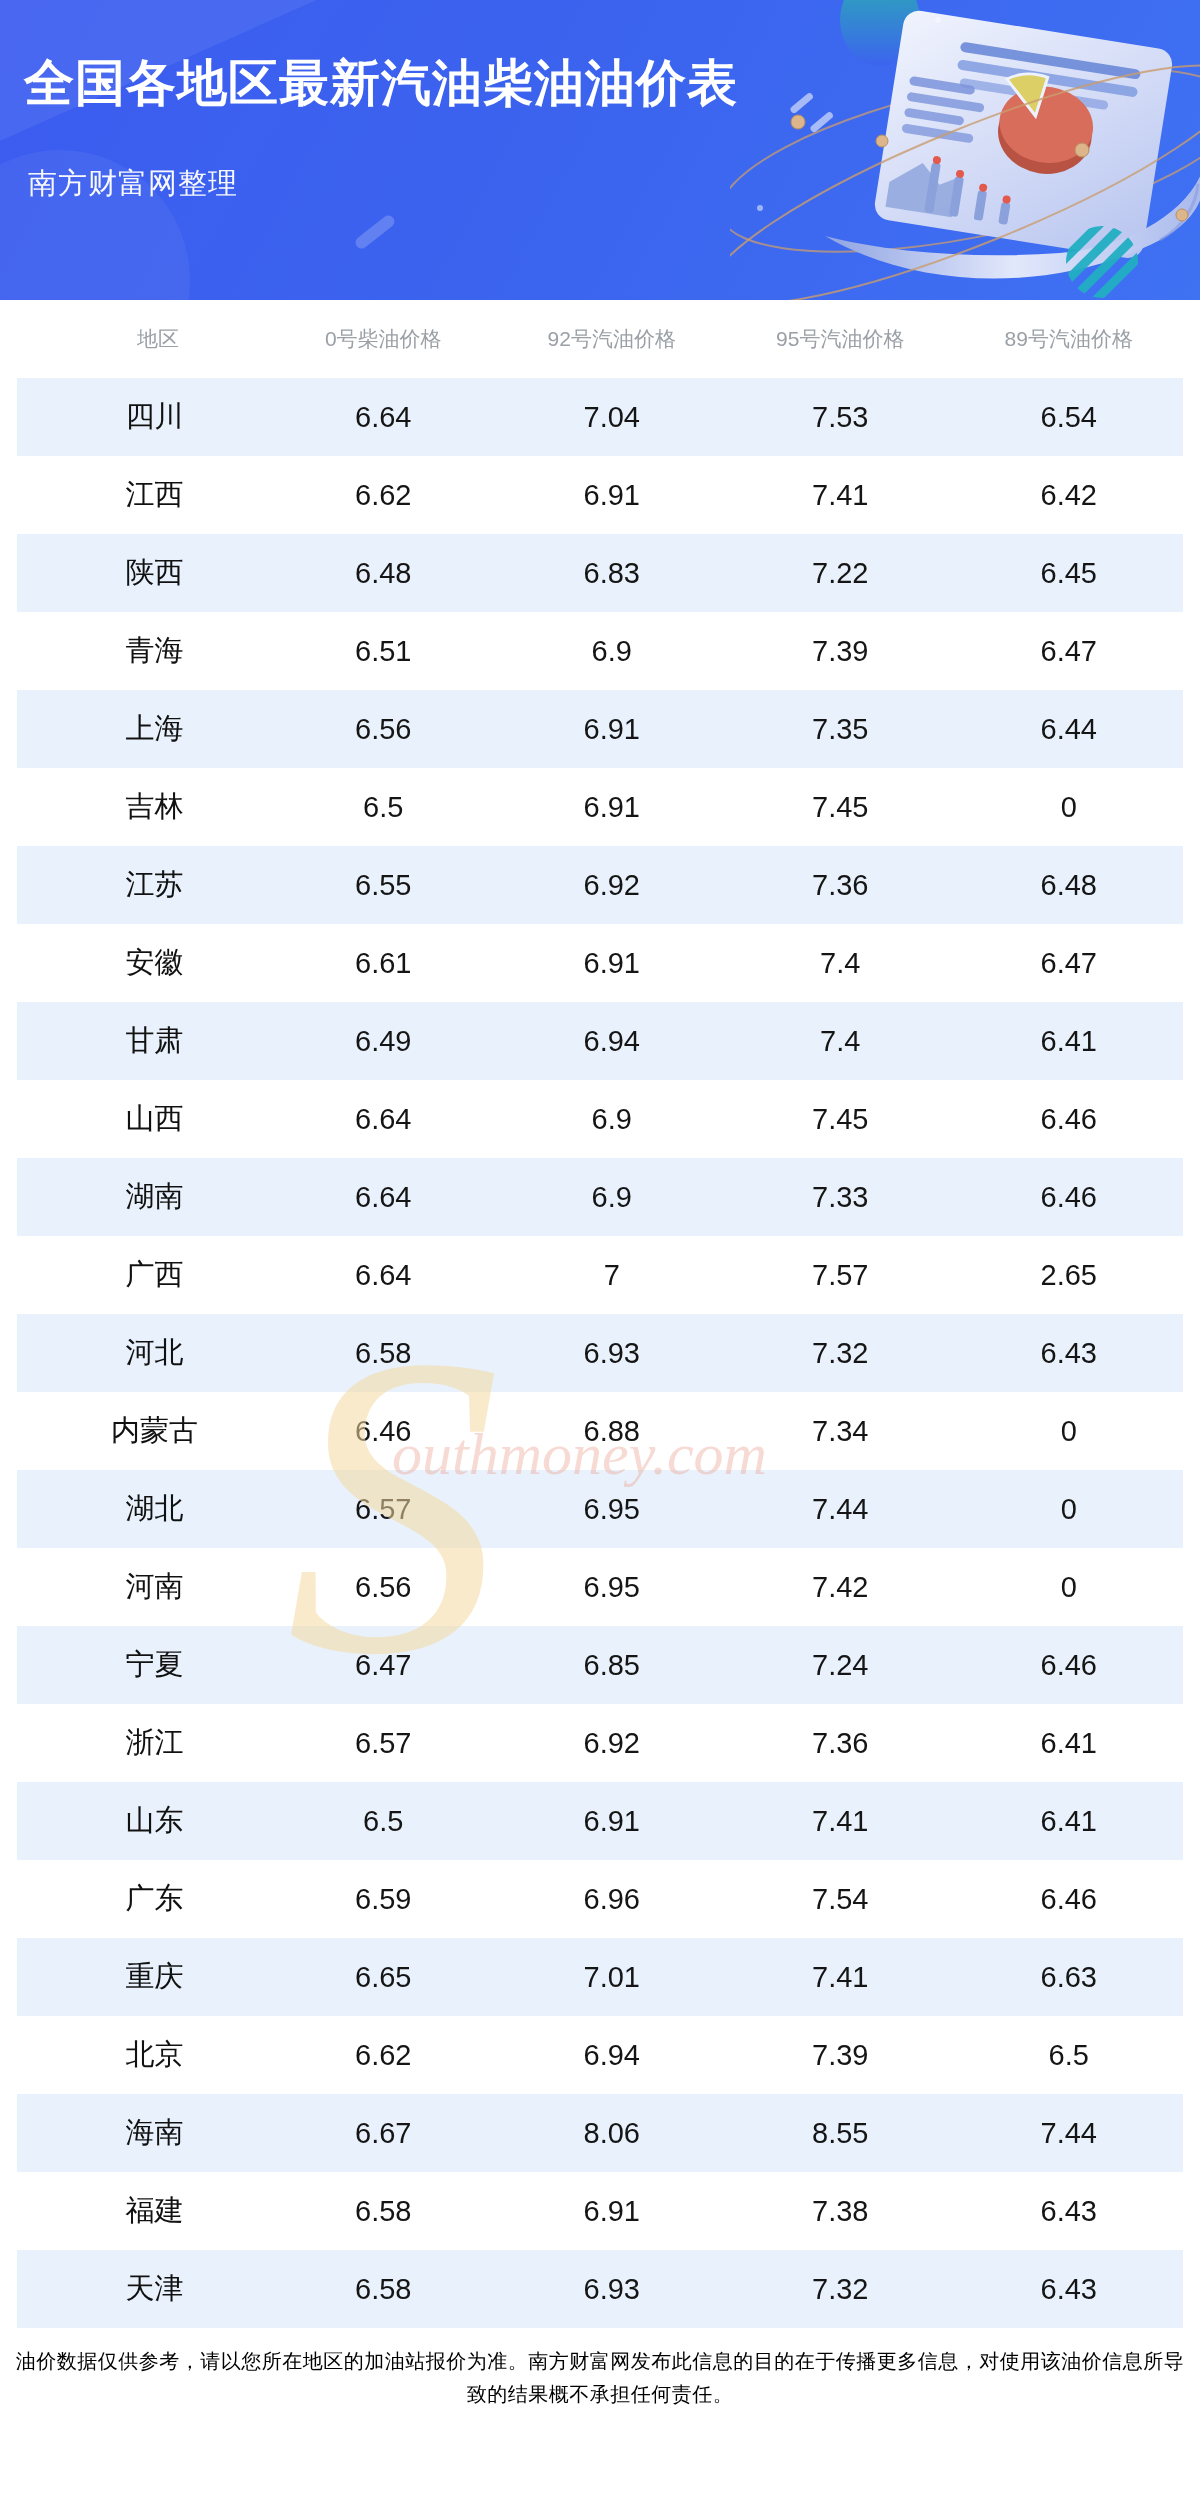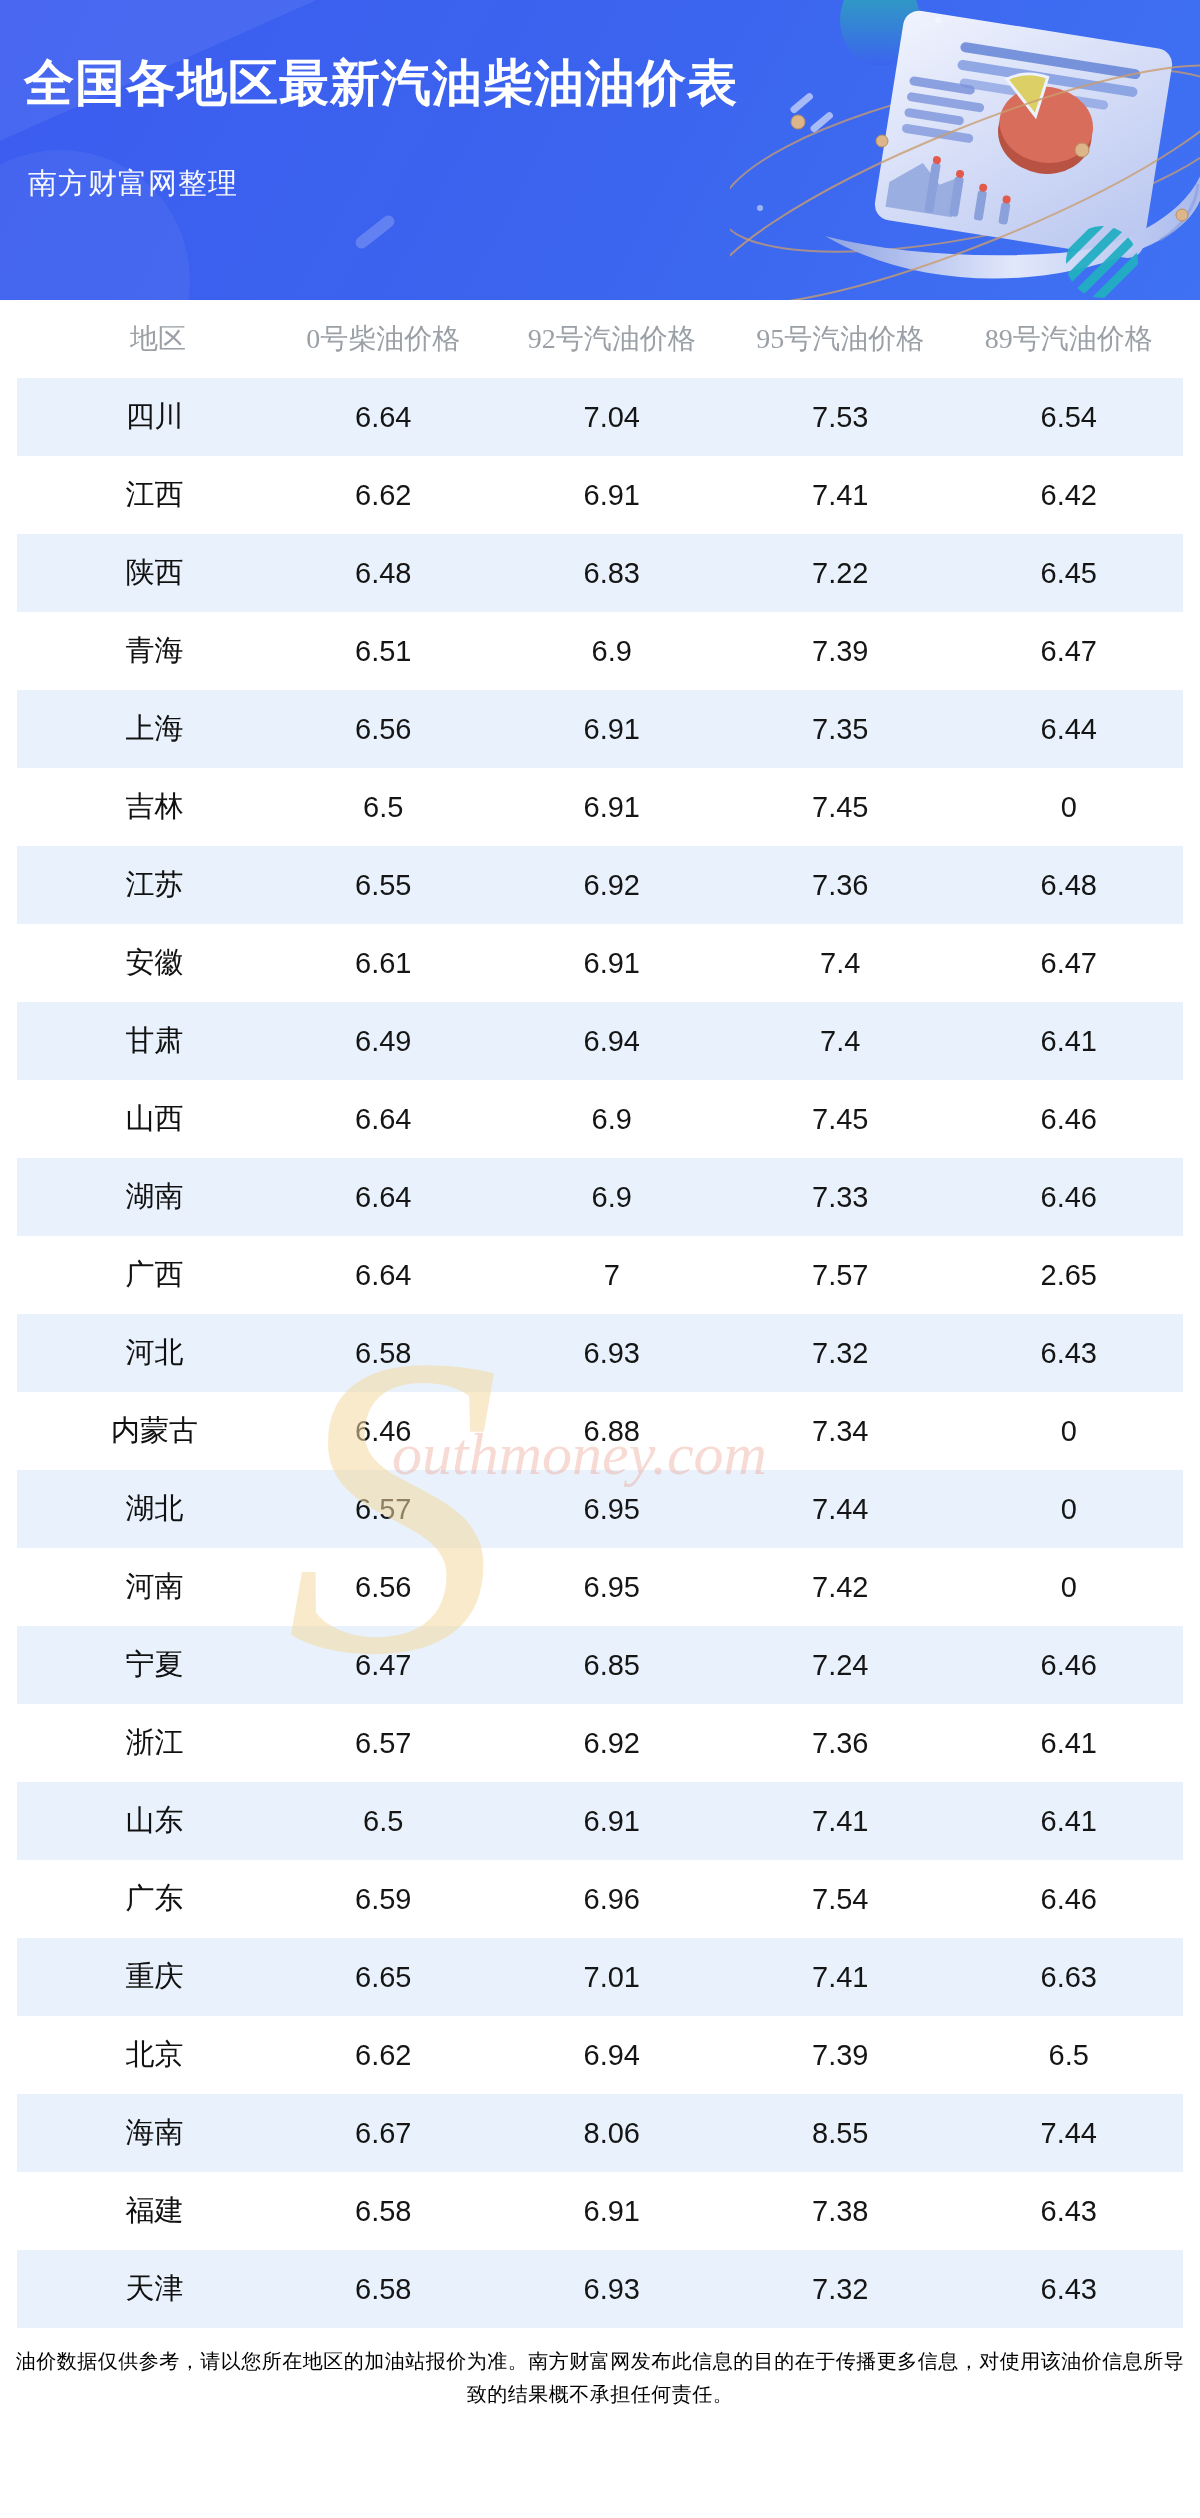--- a/index.html
+++ b/index.html
@@ -32,21 +32,21 @@
     font-size:29px; font-weight:400; opacity:.96; letter-spacing:1px;
   }
   .banner svg{ position:absolute; right:0; top:0; }
 
   
   .thead, .row{
     margin:0 17px; height:78px;
     display:grid; grid-template-columns:252px 1fr 1fr 1fr 1fr;
     align-items:center; text-align:center;
   }
-  .thead{ color:#9aa0a6; font-size:28px;font-family:Liberation Serif, serif; }
+  .thead{ color:#9aa0a6; font-size:21px; }
   .thead span:first-child{ padding-left:30px; }
   .row{ color:#151515; font-size:29px; }
   .row span:first-child{ padding-left:23px; color:#111; }
   .row:nth-child(odd){ background:#e9f2fc; }
 
   
   .watermark{ position:absolute; left:0; top:0; width:1200px; height:2518px;
     pointer-events:none; z-index:5; }
   .wm-s{
     position:absolute; left:286px; top:1290px; line-height:1;

